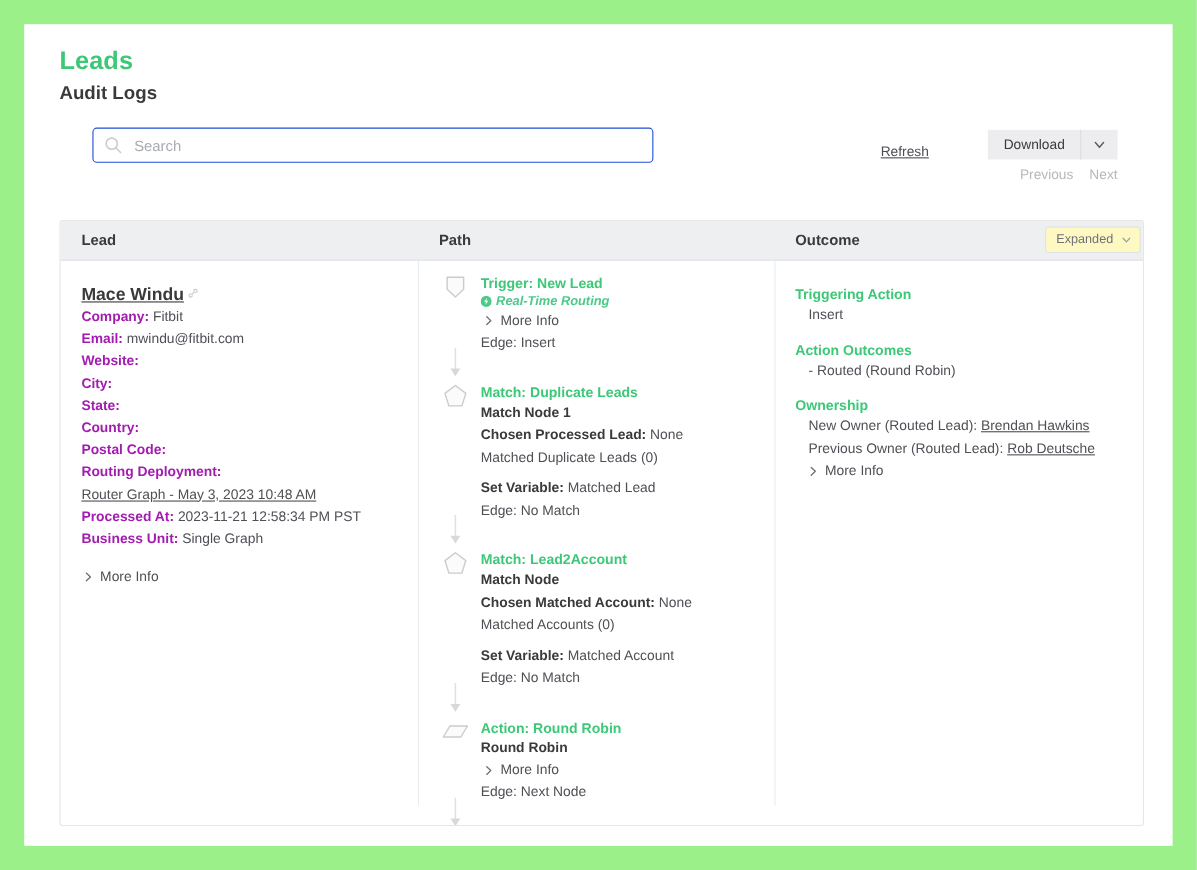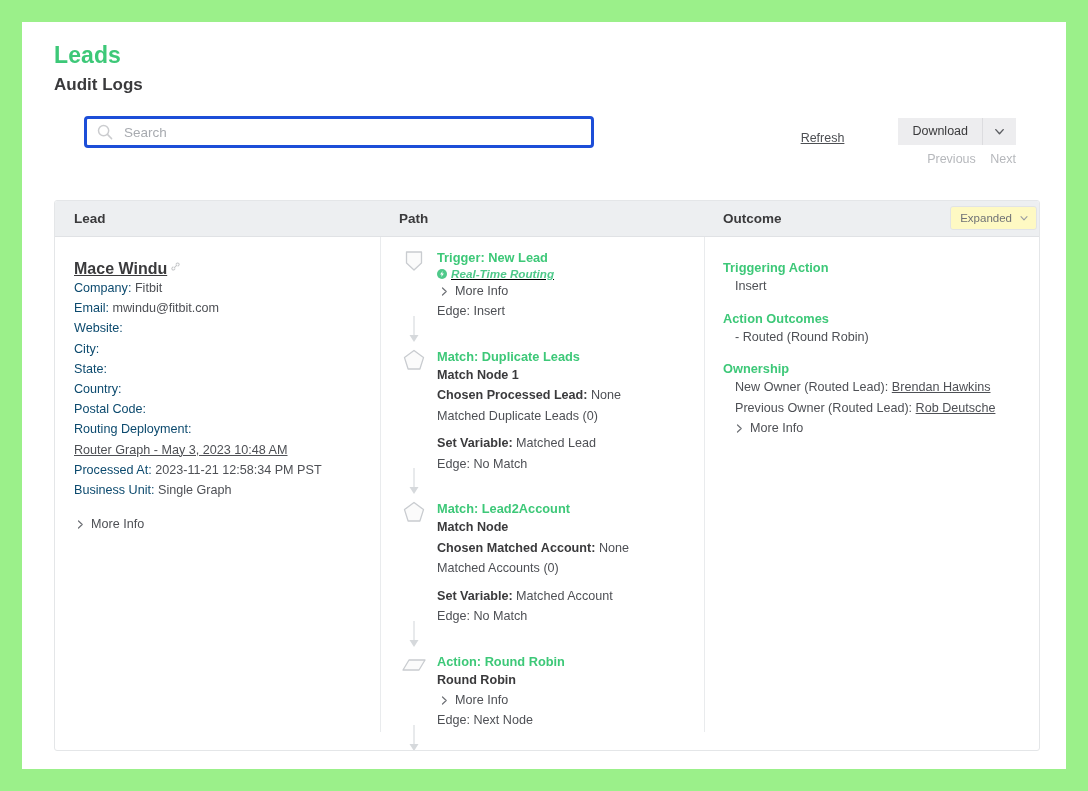--- a/index.html
+++ b/index.html
@@ -54,21 +54,21 @@
     position: relative;
     margin-top: 18px;
     height: 34px;
   }
   .search-wrap {
     position: absolute;
     left: 30px;
     top: 0;
     width: 510px;
     height: 32px;
-    border: 3px solid #1d4ed8;
+    border: 1px solid #1d4ed8;
     border-radius: 4px;
     background: #fff;
     display: flex;
     align-items: center;
     padding-left: 10px;
   }
   .search-icon { width: 16px; height: 16px; flex: 0 0 16px; opacity: .45; }
   .search-input {
     border: none;
     outline: none;
@@ -209,21 +209,21 @@
   }
   .link-icon { width: 11px; height: 11px; opacity: .5; margin-top: 2px; }
 
   .lead-field {
     font-size: 12.6px;
     color: #4e5055;
     line-height: 20.2px;
     margin-top: 0;
   }
   .lead-field:first-of-type { margin-top: 7px; }
-  .lead-field b { font-weight: normal; color: #0c4a6e; }
+  .lead-field b { font-weight: bold; color: #a21caf; }
   .lead-link {
     font-size: 12.6px;
     color: #4e5055;
     text-decoration: underline;
     line-height: 20.2px;
     cursor: pointer;
     display: block;
   }
   .more-info {
     display: flex;
@@ -255,21 +255,20 @@
     font-size: 12.8px;
     font-weight: bold;
     color: #3dc878;
     line-height: 17px;
   }
   .node-badge {
     display: flex;
     align-items: center;
     gap: 4px;
     margin-top: 1px;
-    text-decoration: underline;
   }
   .badge-icon { width: 10px; height: 10px; flex: 0 0 10px; }
   .badge-text {
     font-size: 11.7px;
     font-style: italic;
     font-weight: bold;
     color: #4fc98a;
     line-height: 14px;
   }
   .node-line {

